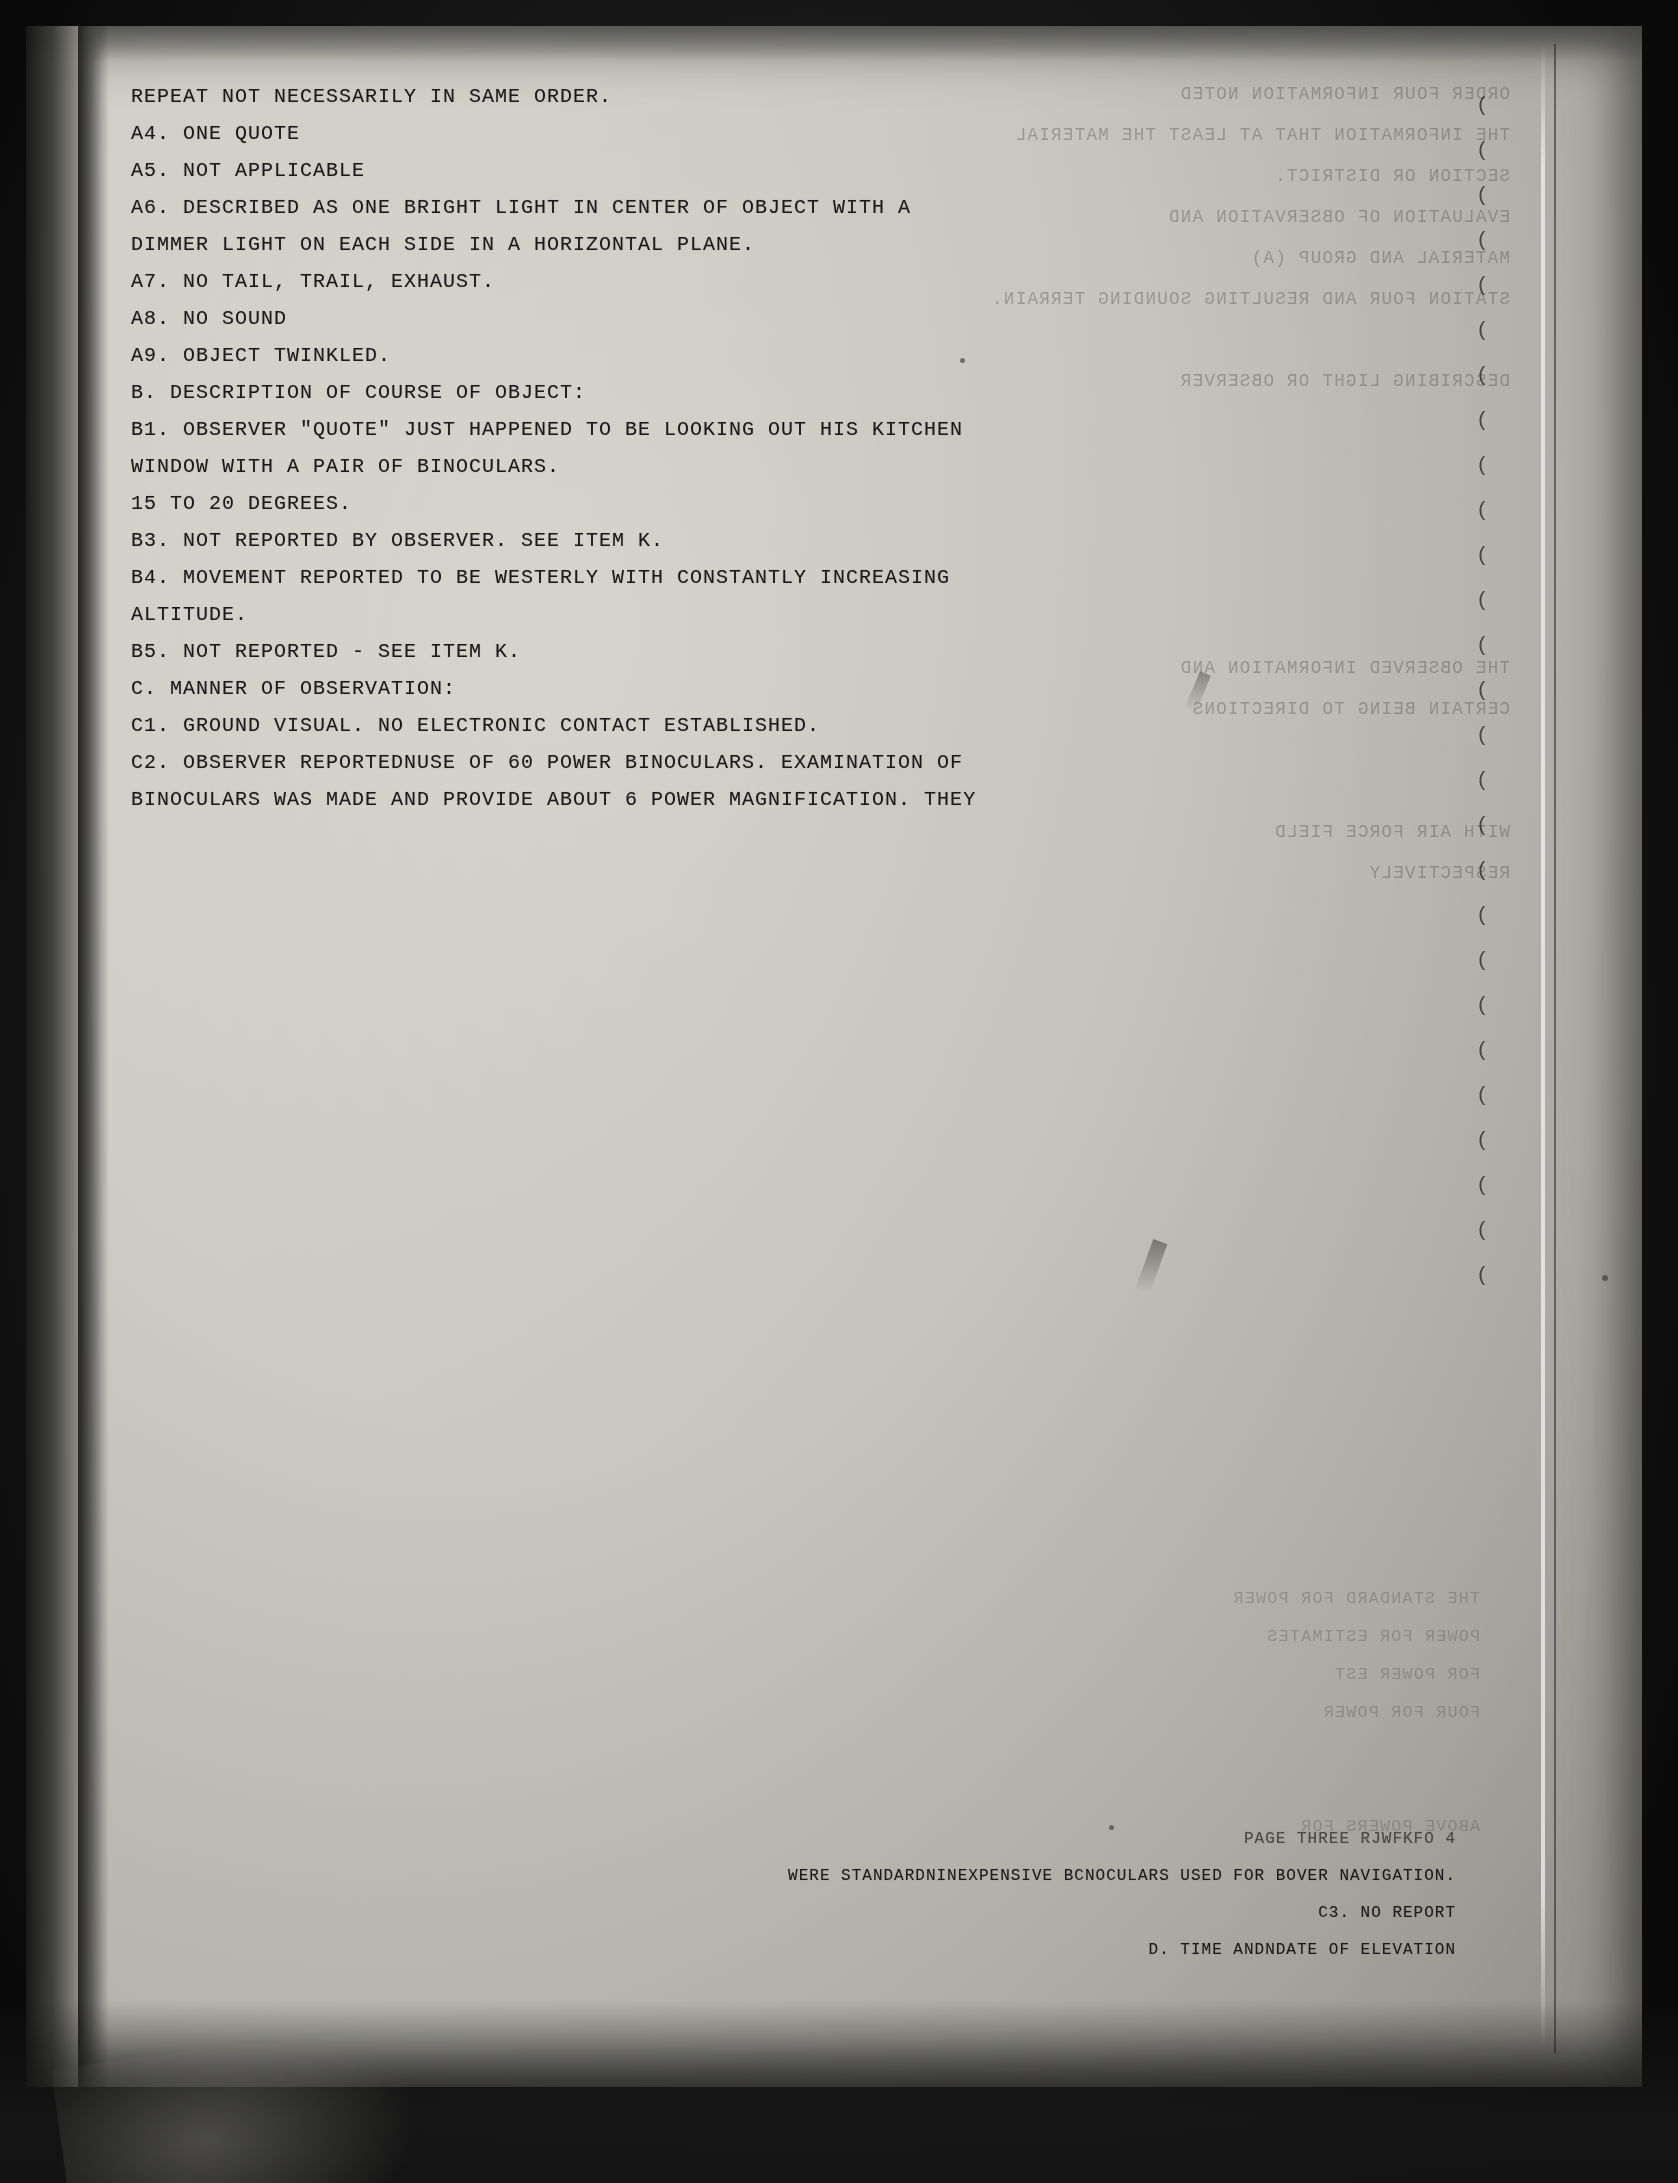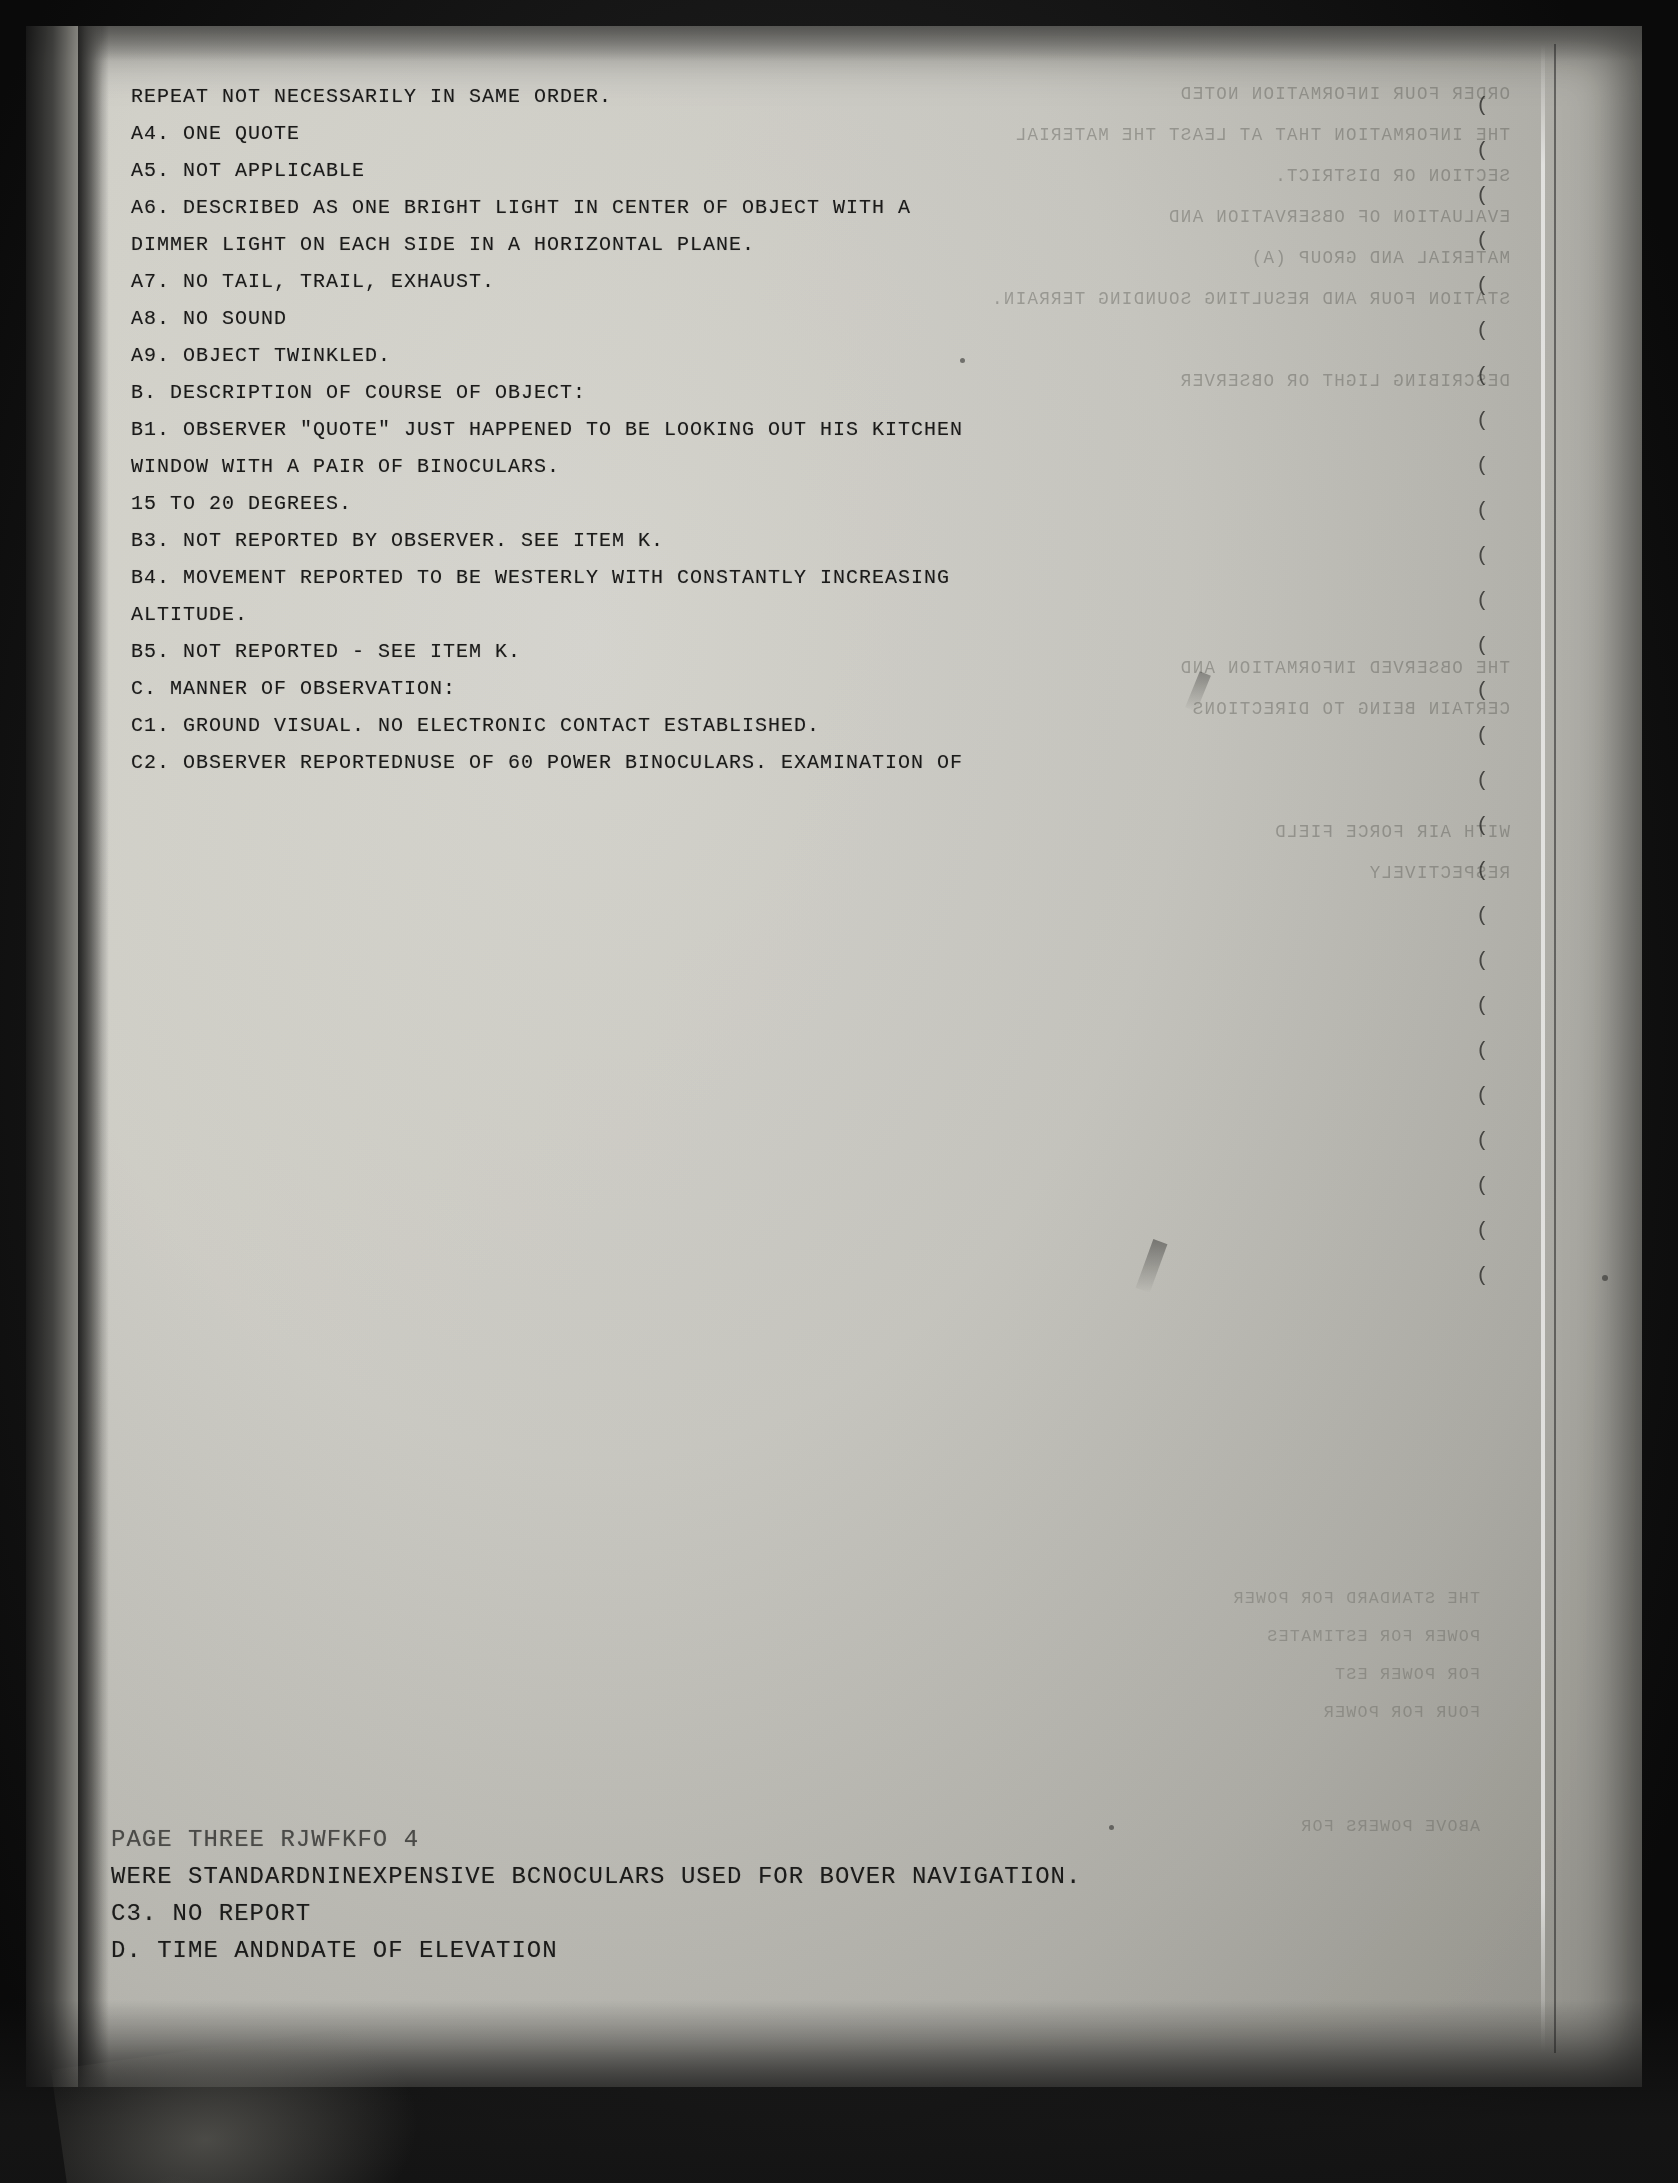--- a/index.html
+++ b/index.html
@@ -159,23 +159,24 @@
     line-height: 37px;
     white-space: pre;
   }
 
   #typed2 {
     position: absolute;
     left: 85px;
     top: 1795px;
     width: 1345px;
     color: #1d1d1c;
-    font-size: 24px;
+    font-size: 16px;
     letter-spacing: 1px;
     text-shadow: 0 0 0.9px rgba(40,40,40,0.35);
+    text-align: right;
   }
   #typed2 .ln {
     display: block;
     height: 37px;
     line-height: 37px;
     white-space: pre;
   }
   #typed2 .ln.faint { color: #4b4b48; }
 
   .blotch-a {
@@ -280,20 +281,21 @@
         <span class="ln">B1. OBSERVER "QUOTE" JUST HAPPENED TO BE LOOKING OUT HIS KITCHEN</span>
         <span class="ln">WINDOW WITH A PAIR OF BINOCULARS.</span>
         <span class="ln">15 TO 20 DEGREES.</span>
         <span class="ln">B3. NOT REPORTED BY OBSERVER. SEE ITEM K.</span>
         <span class="ln">B4. MOVEMENT REPORTED TO BE WESTERLY WITH CONSTANTLY INCREASING</span>
         <span class="ln">ALTITUDE.</span>
         <span class="ln">B5. NOT REPORTED - SEE ITEM K.</span>
         <span class="ln">C. MANNER OF OBSERVATION:</span>
         <span class="ln">C1. GROUND VISUAL. NO ELECTRONIC CONTACT ESTABLISHED.</span>
         <span class="ln">C2. OBSERVER REPORTEDNUSE OF 60 POWER BINOCULARS. EXAMINATION OF</span>
+        <span class="ln">BINOCULARS WAS MADE AND PROVIDE ABOUT 6 POWER MAGNIFICATION. THEY</span>
       </div>
 
     <div id="typed2">
       <span class="ln faint">PAGE THREE RJWFKFO 4</span>
     <span class="ln">WERE STANDARDNINEXPENSIVE BCNOCULARS USED FOR BOVER NAVIGATION.</span>
         <span class="ln">C3. NO REPORT</span>
         <span class="ln">D. TIME ANDNDATE OF ELEVATION</span>
       </div>
 
     <div class="blotch-a"></div>

